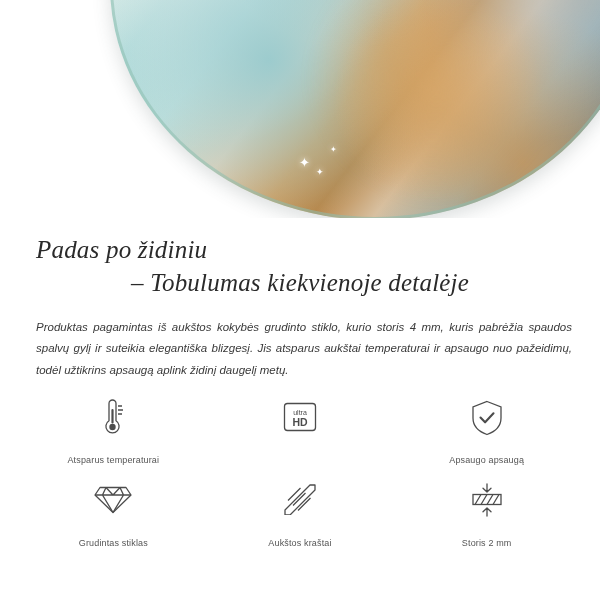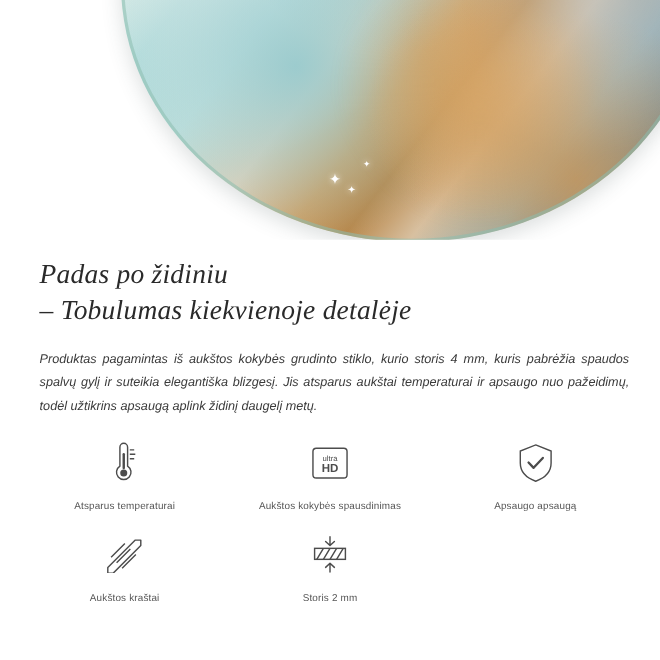--- a/index.html
+++ b/index.html
@@ -106,20 +106,21 @@
     padding: 16px 36px 0 36px;
     font-family: "Liberation Serif", serif;
     font-weight: 400;
     font-size: 25px;
     line-height: 1.3;
     color: #2a2a2a;
     letter-spacing: 0.2px;
   }
   .headline .line2 {
     display: block;
+    text-align: center;
   }
   .paragraph {
     margin: 0;
     padding: 18px 28px 0 36px;
     font-size: 11.5px;
     line-height: 1.85;
     color: #3a3a3a;
     text-align: justify;
     max-width: 540px;
     box-sizing: content-box;
@@ -140,21 +141,21 @@
     width: 180px;
     display: flex;
     flex-direction: column;
     align-items: center;
     text-align: center;
   }
   .feature-icon {
     width: 46px;
     height: 46px;
     display: flex;
-    align-items: center;
+    align-items: flex-start;
     justify-content: center;
     color: #4c4c4c;
   }
   .feature-icon svg {
     display: block;
   }
   .feature-label {
     margin-top: 11px;
     font-size: 9px;
     color: #555555;
@@ -199,33 +200,41 @@
     </div>
 
     <div class="feature">
       <span class="feature-icon">
         <svg width="38" height="38" viewBox="0 0 38 38" fill="none" stroke="currentColor" stroke-width="1.3">
           <rect x="3.5" y="5.5" width="31" height="27" rx="3"></rect>
           <text x="19" y="17" text-anchor="middle" font-family="Liberation Sans, sans-serif" font-size="7" fill="currentColor" stroke="none">ultra</text>
           <text x="19" y="27.5" text-anchor="middle" font-family="Liberation Sans, sans-serif" font-size="10.5" font-weight="bold" fill="currentColor" stroke="none">HD</text>
         </svg>
       </span>
-      <span class="feature-label">Aukštos kokybės spausdinimas</span>
     </div>
 
     <div class="feature">
       <span class="feature-icon">
         <svg width="36" height="40" viewBox="0 0 36 40" fill="none" stroke="currentColor" stroke-width="1.3">
           <path d="M18 3.5 32 9v11c0 8.2-5.8 13.6-14 16.5C9.8 33.6 4 28.2 4 20V9z"></path>
           <path d="M11.5 19.5l4.6 4.8 8.4-9" stroke-width="2.1" stroke-linecap="round" stroke-linejoin="round"></path>
         </svg>
       </span>
       <span class="feature-label">Apsaugo apsaugą</span>
     </div>
 
+    <div class="feature">
+      <span class="feature-icon">
+        <svg width="40" height="36" viewBox="0 0 40 36" fill="none" stroke="currentColor" stroke-width="1.3">
+          <path d="M7 6.5h26l5 7.5-18 17.5L2 14z" stroke-linejoin="round"></path>
+          <path d="M2 14h36M13 6.5 9.5 14l10.5 17.5M27 6.5 30.5 14 20 31.5M13 6.5l7 7.5 7-7.5"></path>
+        </svg>
+      </span>
+      <span class="feature-label">Grudintas stiklas</span>
+    </div>
 
     <div class="feature">
       <span class="feature-icon">
         <svg width="38" height="34" viewBox="0 0 38 34" fill="none" stroke="currentColor" stroke-width="1.3">
           <path d="M4 29 29 4h5v5L9 34H4z" stroke-linejoin="round"></path>
           <path d="M12 24.5 24.5 12M17 29.5 29.5 17M7 19.5 19.5 7"></path>
         </svg>
       </span>
       <span class="feature-label">Aukštos kraštai</span>
     </div>

